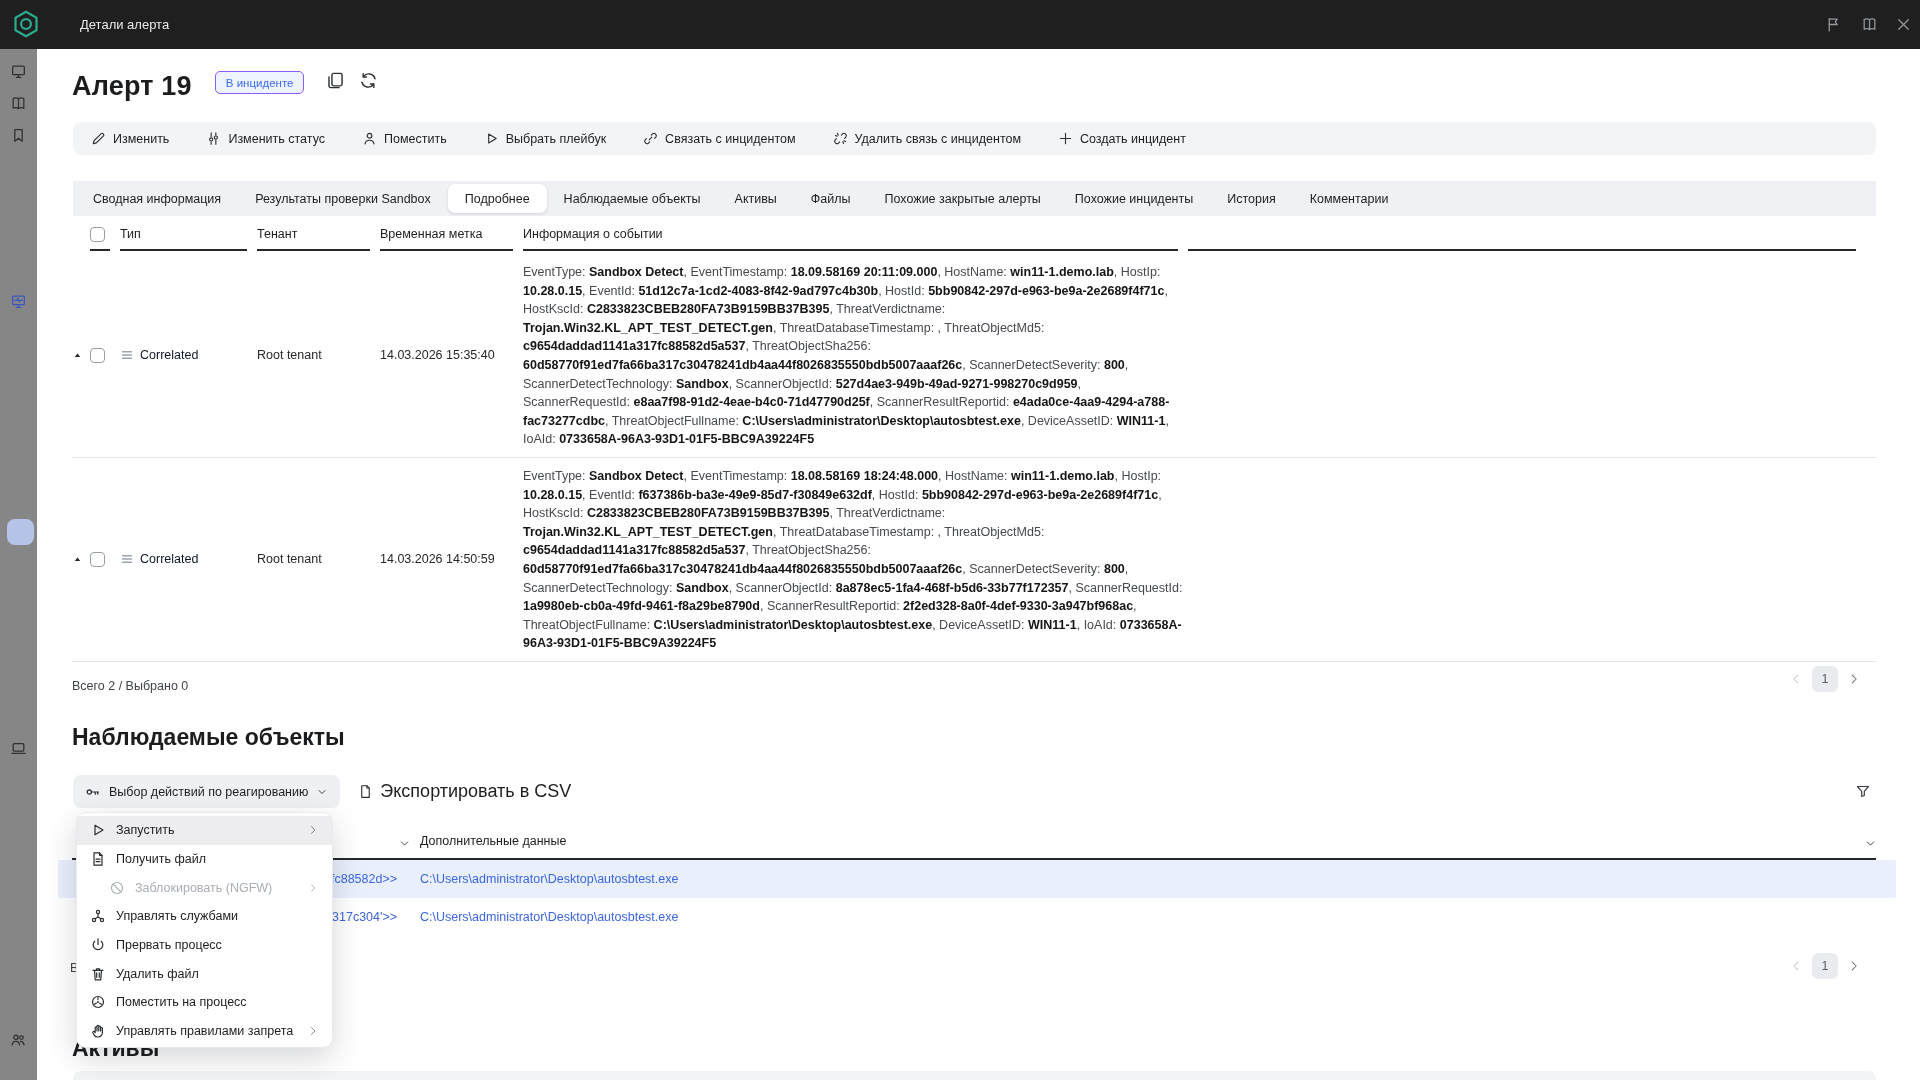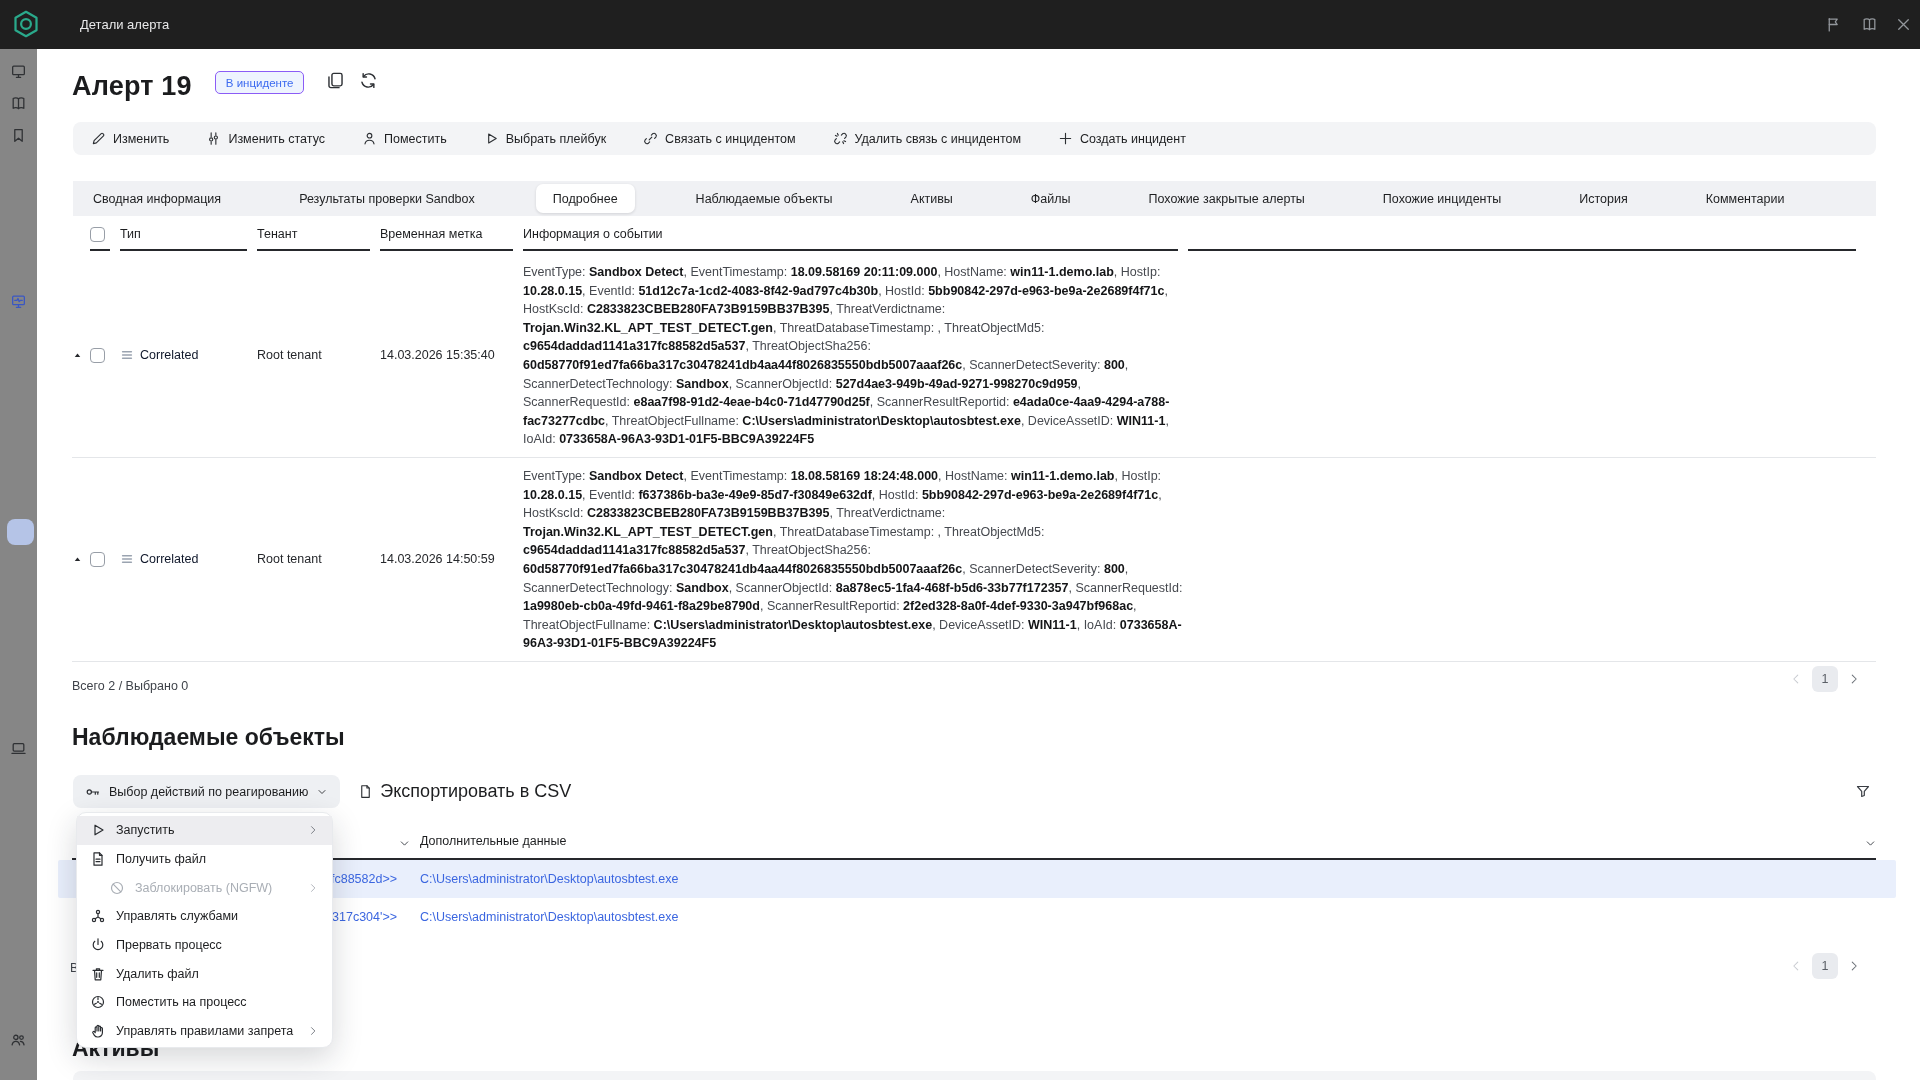--- a/index.html
+++ b/index.html
@@ -29,21 +29,21 @@
     border:1px solid #8b5cf6;border-radius:5px;background:#eef4fe;color:#3d6bf0;font-size:11.5px;}
   .title-ic{margin-left:22px;width:19px;height:19px;color:#2e3135;cursor:pointer;}
   .title-ic+.title-ic{margin-left:14px;}
 
   #toolbar{left:36px;top:73px;width:1803px;height:33px;background:#f3f4f6;border-radius:8px;
     display:flex;align-items:center;padding:0 0 0 18px;box-sizing:border-box;}
   .tbtn{display:flex;align-items:center;gap:7px;margin-right:37px;font-size:12.5px;color:#1d1e20;cursor:pointer;white-space:nowrap;}
   .tbtn .ic{width:15px;height:15px;color:#2c2f33;}
 
   #tabsbar{left:36px;top:132px;width:1803px;height:35px;background:#f0f1f4;border-radius:0;
-    display:flex;align-items:center;padding:0 3px;box-sizing:border-box;gap:44px;}
+    display:flex;align-items:center;padding:0 3px;box-sizing:border-box;}
   .tab{height:29px;display:flex;align-items:center;padding:0 17px;font-size:12.5px;color:#1d1e20;
     border-radius:7px;cursor:pointer;white-space:nowrap;}
   .tab.active{background:#fff;box-shadow:0 1px 3px rgba(25,28,33,.14);}
 
   
   .egrid{display:grid;grid-template-columns:18px 30px 137px 123px 143px 665px 678px;}
   #ev-head{left:35px;top:172px;width:1804px;}
   #ev-head .hcell{font-size:12.5px;color:#1d1e20;padding:6px 0 7px;border-bottom:2px solid #26282c;margin-right:10px;}
   #ev-head .nounder{border-bottom:none;margin:0;}
   .cb{width:15px;height:15px;border:1.5px solid #989ea7;border-radius:4px;background:#fff;cursor:pointer;box-sizing:border-box;}

